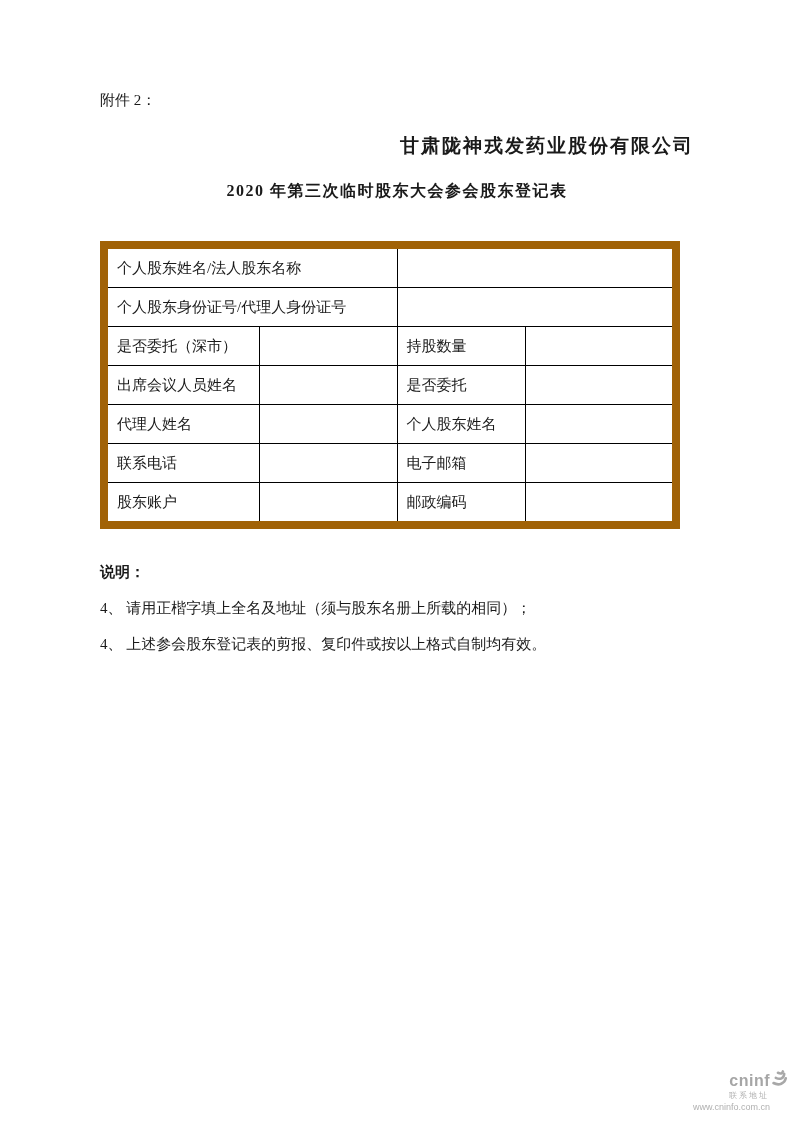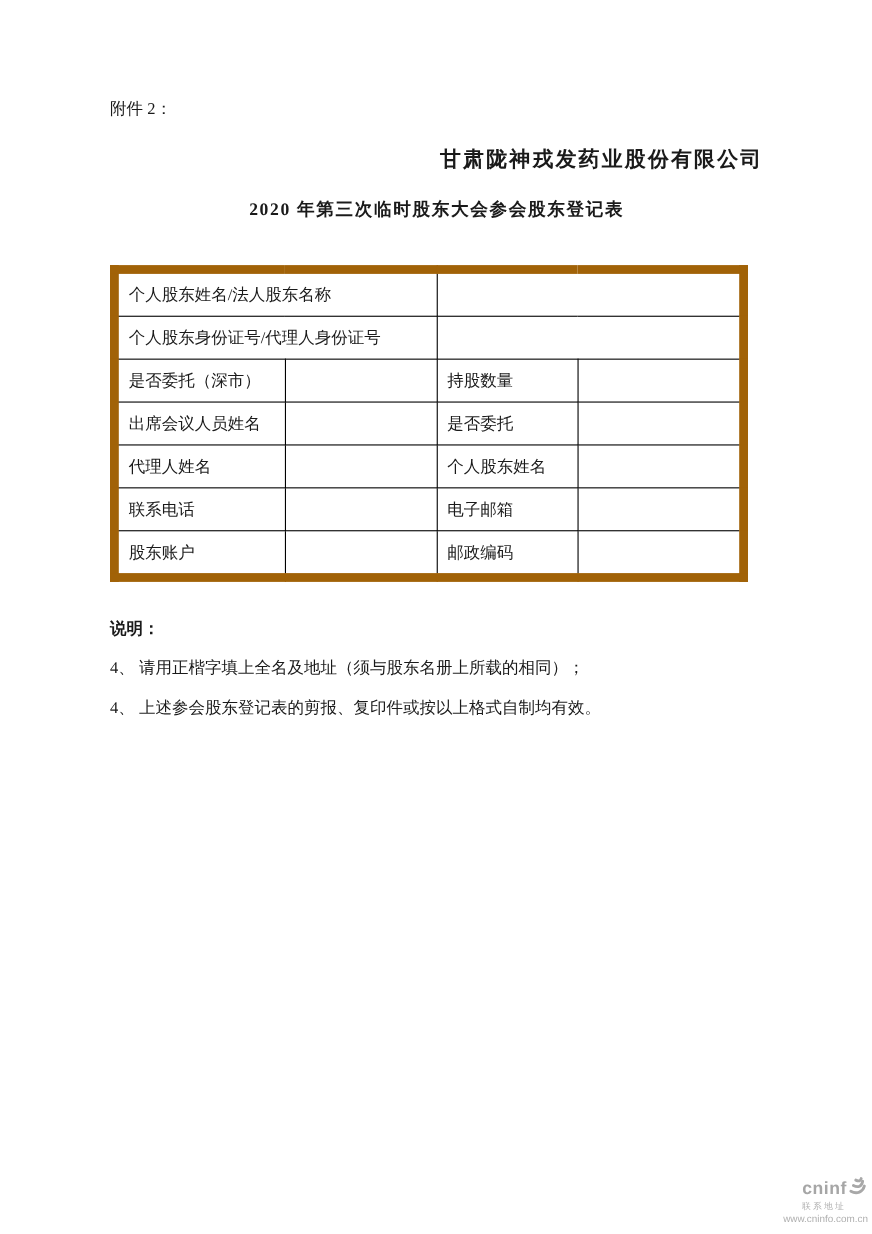--- a/index.html
+++ b/index.html
@@ -91,21 +91,20 @@
     font-size:8px;
     letter-spacing:2px;
     text-align:right;
     padding-right:20px;
     line-height:10px;
     color:#b0b0b0;
   }
   .logo-url{
     font-family:"Liberation Sans","DejaVu Sans",sans-serif;
     font-size:9px;
-    text-align:right;
     line-height:12px;
     color:#b0b0b0;
   }
 </style>
 </head>
 <body>
 
 <div class="content">
 
   <div class="attachment">附件 2：</div>

